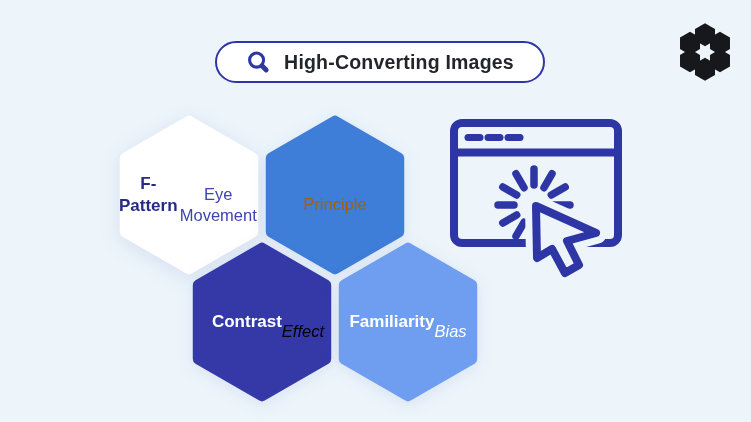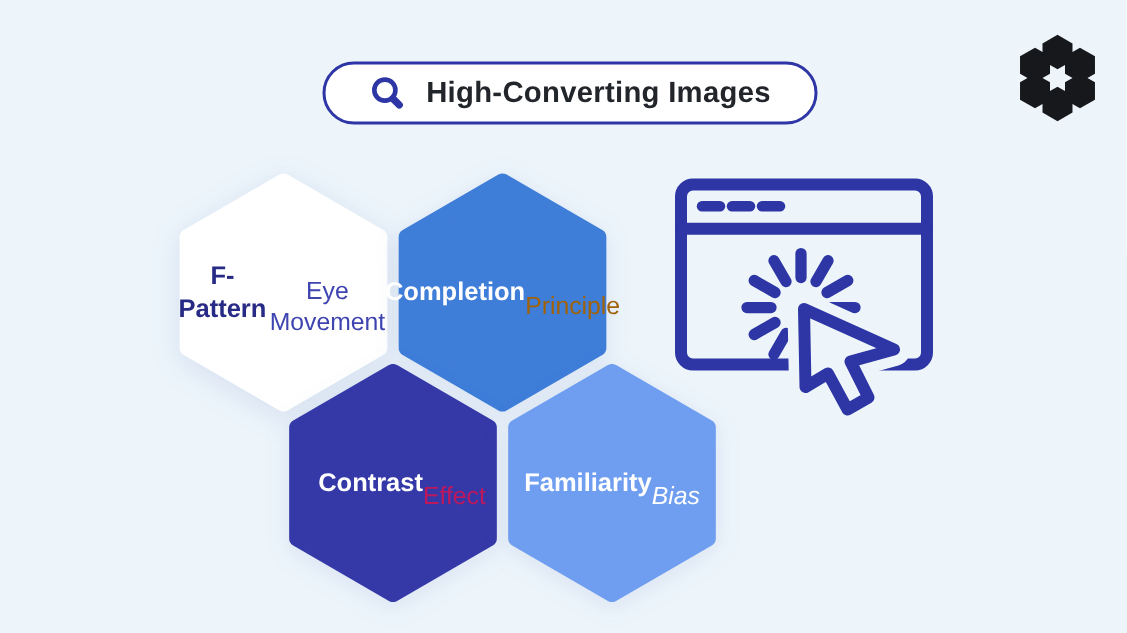--- a/index.html
+++ b/index.html
@@ -79,32 +79,31 @@
       <div class="hex-title" style="color: rgb(39, 43, 133);">F-Pattern</div>
       <div class="hex-sub" style="color: rgb(62, 68, 176);">Eye Movement</div>
     </div>
   </div>
 
   <div class="hex hex-1">
     <svg class="hex-shape" viewBox="0 0 180 206">
       <polygon points="90,8 172,55.5 172,150.5 90,198 8,150.5 8,55.5" stroke-width="14" stroke-linejoin="round" style="fill: rgb(62, 125, 216); stroke: rgb(62, 125, 216);"></polygon>
     </svg>
     <div class="hex-label">
-      <div class="hex-title" style="color: rgb(255, 255, 255);">Completion</div>
       <div class="hex-sub" style="color: #a16207;">Principle</div>
     </div>
   </div>
 
   <div class="hex hex-2">
     <svg class="hex-shape" viewBox="0 0 180 206">
       <polygon points="90,8 172,55.5 172,150.5 90,198 8,150.5 8,55.5" stroke-width="14" stroke-linejoin="round" style="fill: rgb(53, 57, 168); stroke: rgb(53, 57, 168);"></polygon>
     </svg>
     <div class="hex-label">
       <div class="hex-title" style="color: rgb(255, 255, 255); margin-left: 12px;">Contrast</div>
-      <div class="hex-sub" style="color: #be185d;">Effect</div>
+      <div class="hex-sub" style="color: #000000; font-style: italic;">Effect</div>
     </div>
   </div>
 
   <div class="hex hex-3">
     <svg class="hex-shape" viewBox="0 0 180 206">
       <polygon points="90,8 172,55.5 172,150.5 90,198 8,150.5 8,55.5" stroke-width="14" stroke-linejoin="round" style="fill: rgb(111, 158, 240); stroke: rgb(111, 158, 240);"></polygon>
     </svg>
     <div class="hex-label">
       <div class="hex-title" style="color: rgb(255, 255, 255);">Familiarity</div>
       <div class="hex-sub" style="color: rgb(255, 255, 255); font-style: italic;">Bias</div>

